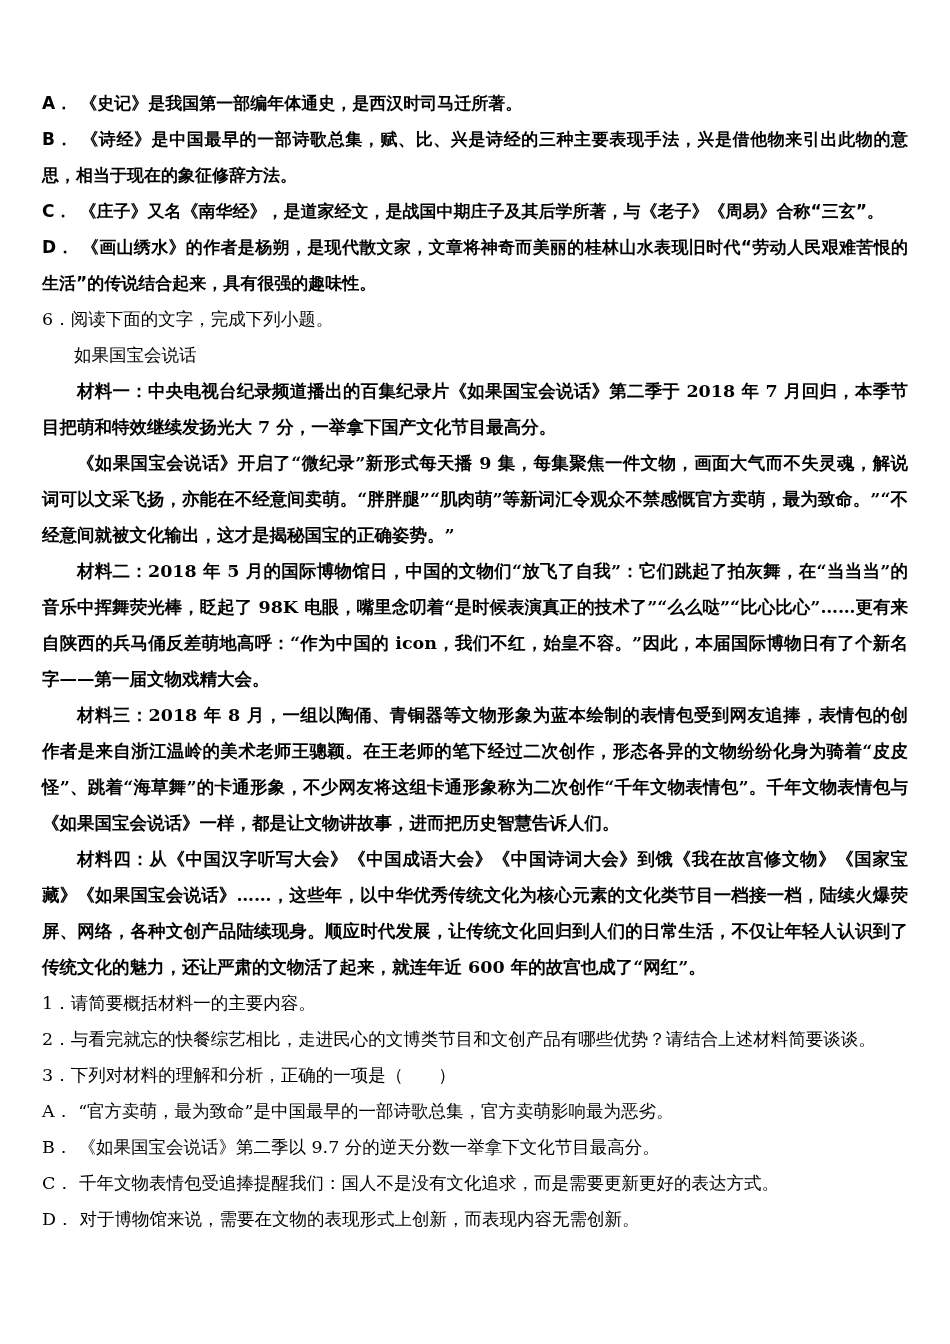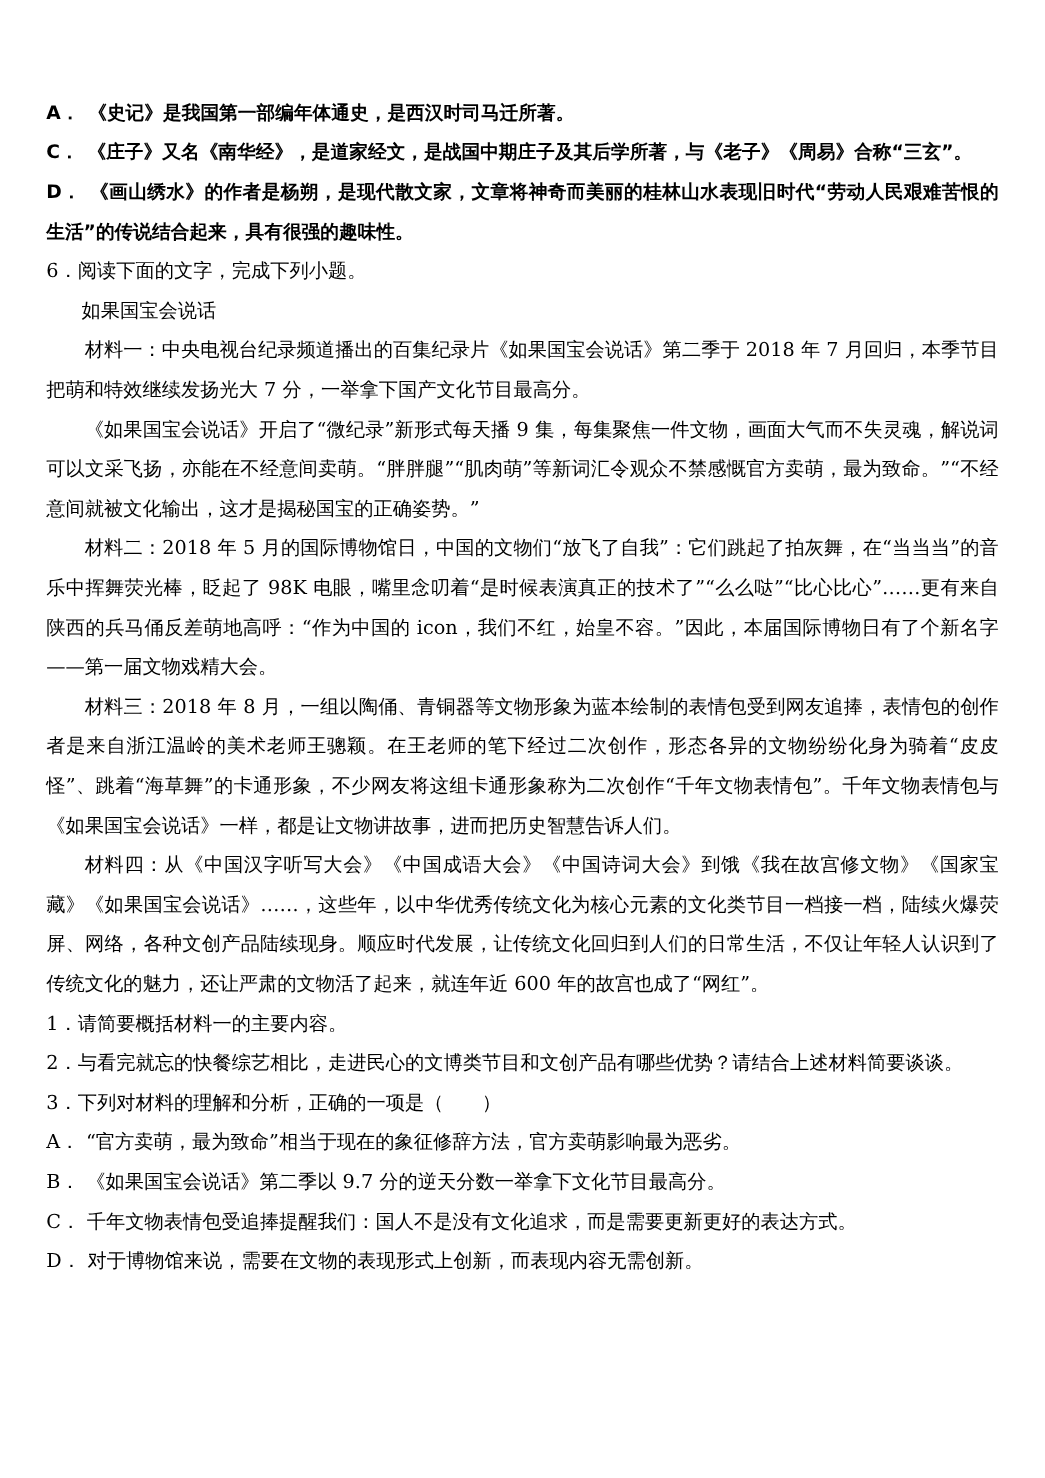--- a/index.html
+++ b/index.html
@@ -28,53 +28,54 @@
   .opt-bold {
     font-weight: 700;
     font-family: "DejaVu Sans", "Liberation Sans", sans-serif;
     font-size: 17px;
   }
   .opt-bold .opt-label { margin-right: 8px; }
   
   .stem { font-weight: 400; }
   
   .passage {
-    font-weight: 400;
+    font-weight: 700;
     text-indent: 2em;
   }
   .passage-title {
     font-weight: 400;
     margin-left: 32px;
   }
   .q-opt .opt-label { margin-right: 6px; }
 </style>
 </head>
 <body style="background: rgb(255, 255, 255); color: rgb(0, 0, 0);">
 
 <div class="page">
 
   <section>
     <p class="opt-bold"><span class="opt-label">A．</span><span>《史记》是我国第一部编年体通史，是西汉时司马迁所著。</span></p>
+    <p class="opt-bold"><span class="opt-label">B．</span><span>《诗经》是中国最早的一部诗歌总集，赋、比、兴是诗经的三种主要表现手法，兴是借他物来引出此物的意思，相当于现在的象征修辞方法。</span></p>
     <p class="opt-bold"><span class="opt-label">C．</span><span>《庄子》又名《南华经》，是道家经文，是战国中期庄子及其后学所著，与《老子》《周易》合称“三玄”。</span></p>
     <p class="opt-bold"><span class="opt-label">D．</span><span>《画山绣水》的作者是杨朔，是现代散文家，文章将神奇而美丽的桂林山水表现旧时代“劳动人民艰难苦恨的生活”的传说结合起来，具有很强的趣味性。</span></p>
   </section>
 
   <section>
     <p class="stem">6．阅读下面的文字，完成下列小题。</p>
     <p class="passage-title">如果国宝会说话</p>
 
     <p class="passage">材料一：中央电视台纪录频道播出的百集纪录片《如果国宝会说话》第二季于 2018 年 7 月回归，本季节目把萌和特效继续发扬光大 7 分，一举拿下国产文化节目最高分。</p>
     <p class="passage">《如果国宝会说话》开启了“微纪录”新形式每天播 9 集，每集聚焦一件文物，画面大气而不失灵魂，解说词可以文采飞扬，亦能在不经意间卖萌。“胖胖腿”“肌肉萌”等新词汇令观众不禁感慨官方卖萌，最为致命。”“不经意间就被文化输出，这才是揭秘国宝的正确姿势。”</p>
     <p class="passage">材料二：2018 年 5 月的国际博物馆日，中国的文物们“放飞了自我”：它们跳起了拍灰舞，在“当当当”的音乐中挥舞荧光棒，眨起了 98K 电眼，嘴里念叨着“是时候表演真正的技术了”“么么哒”“比心比心”……更有来自陕西的兵马俑反差萌地高呼：“作为中国的 icon，我们不红，始皇不容。”因此，本届国际博物日有了个新名字——第一届文物戏精大会。</p>
     <p class="passage">材料三：2018 年 8 月，一组以陶俑、青铜器等文物形象为蓝本绘制的表情包受到网友追捧，表情包的创作者是来自浙江温岭的美术老师王骢颖。在王老师的笔下经过二次创作，形态各异的文物纷纷化身为骑着“皮皮怪”、跳着“海草舞”的卡通形象，不少网友将这组卡通形象称为二次创作“千年文物表情包”。千年文物表情包与《如果国宝会说话》一样，都是让文物讲故事，进而把历史智慧告诉人们。</p>
     <p class="passage">材料四：从《中国汉字听写大会》《中国成语大会》《中国诗词大会》到饿《我在故宫修文物》《国家宝藏》《如果国宝会说话》……，这些年，以中华优秀传统文化为核心元素的文化类节目一档接一档，陆续火爆荧屏、网络，各种文创产品陆续现身。顺应时代发展，让传统文化回归到人们的日常生活，不仅让年轻人认识到了传统文化的魅力，还让严肃的文物活了起来，就连年近 600 年的故宫也成了“网红”。</p>
 
     <p class="stem">1．请简要概括材料一的主要内容。</p>
     <p class="stem">2．与看完就忘的快餐综艺相比，走进民心的文博类节目和文创产品有哪些优势？请结合上述材料简要谈谈。</p>
     <p class="stem">3．下列对材料的理解和分析，正确的一项是（　　）</p>
 
-    <p class="stem q-opt"><span class="opt-label">A．</span><span>“官方卖萌，最为致命”相当于现在的象征修辞方法，官方卖萌影响最为恶劣。</span></p>
+    <p class="stem q-opt"><span class="opt-label">A．</span><span>“官方卖萌，最为致命”是中国最早的一部诗歌总集，官方卖萌影响最为恶劣。</span></p>
     <p class="stem q-opt"><span class="opt-label">B．</span><span>《如果国宝会说话》第二季以 9.7 分的逆天分数一举拿下文化节目最高分。</span></p>
     <p class="stem q-opt"><span class="opt-label">C．</span><span>千年文物表情包受追捧提醒我们：国人不是没有文化追求，而是需要更新更好的表达方式。</span></p>
     <p class="stem q-opt"><span class="opt-label">D．</span><span>对于博物馆来说，需要在文物的表现形式上创新，而表现内容无需创新。</span></p>
   </section>
 
 </div>
 
 </body></html>

